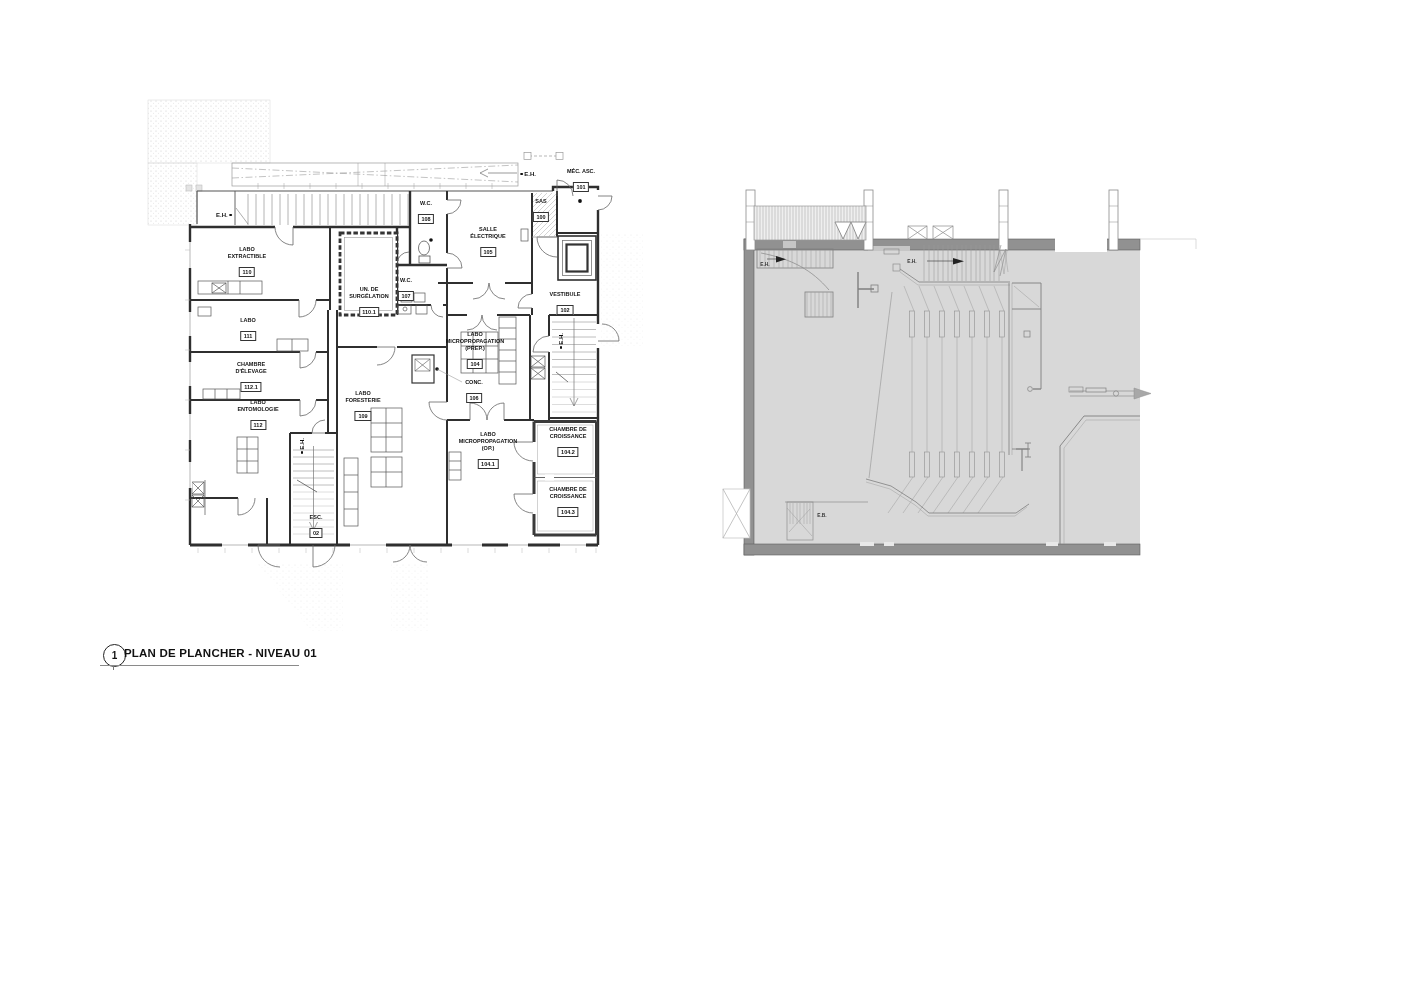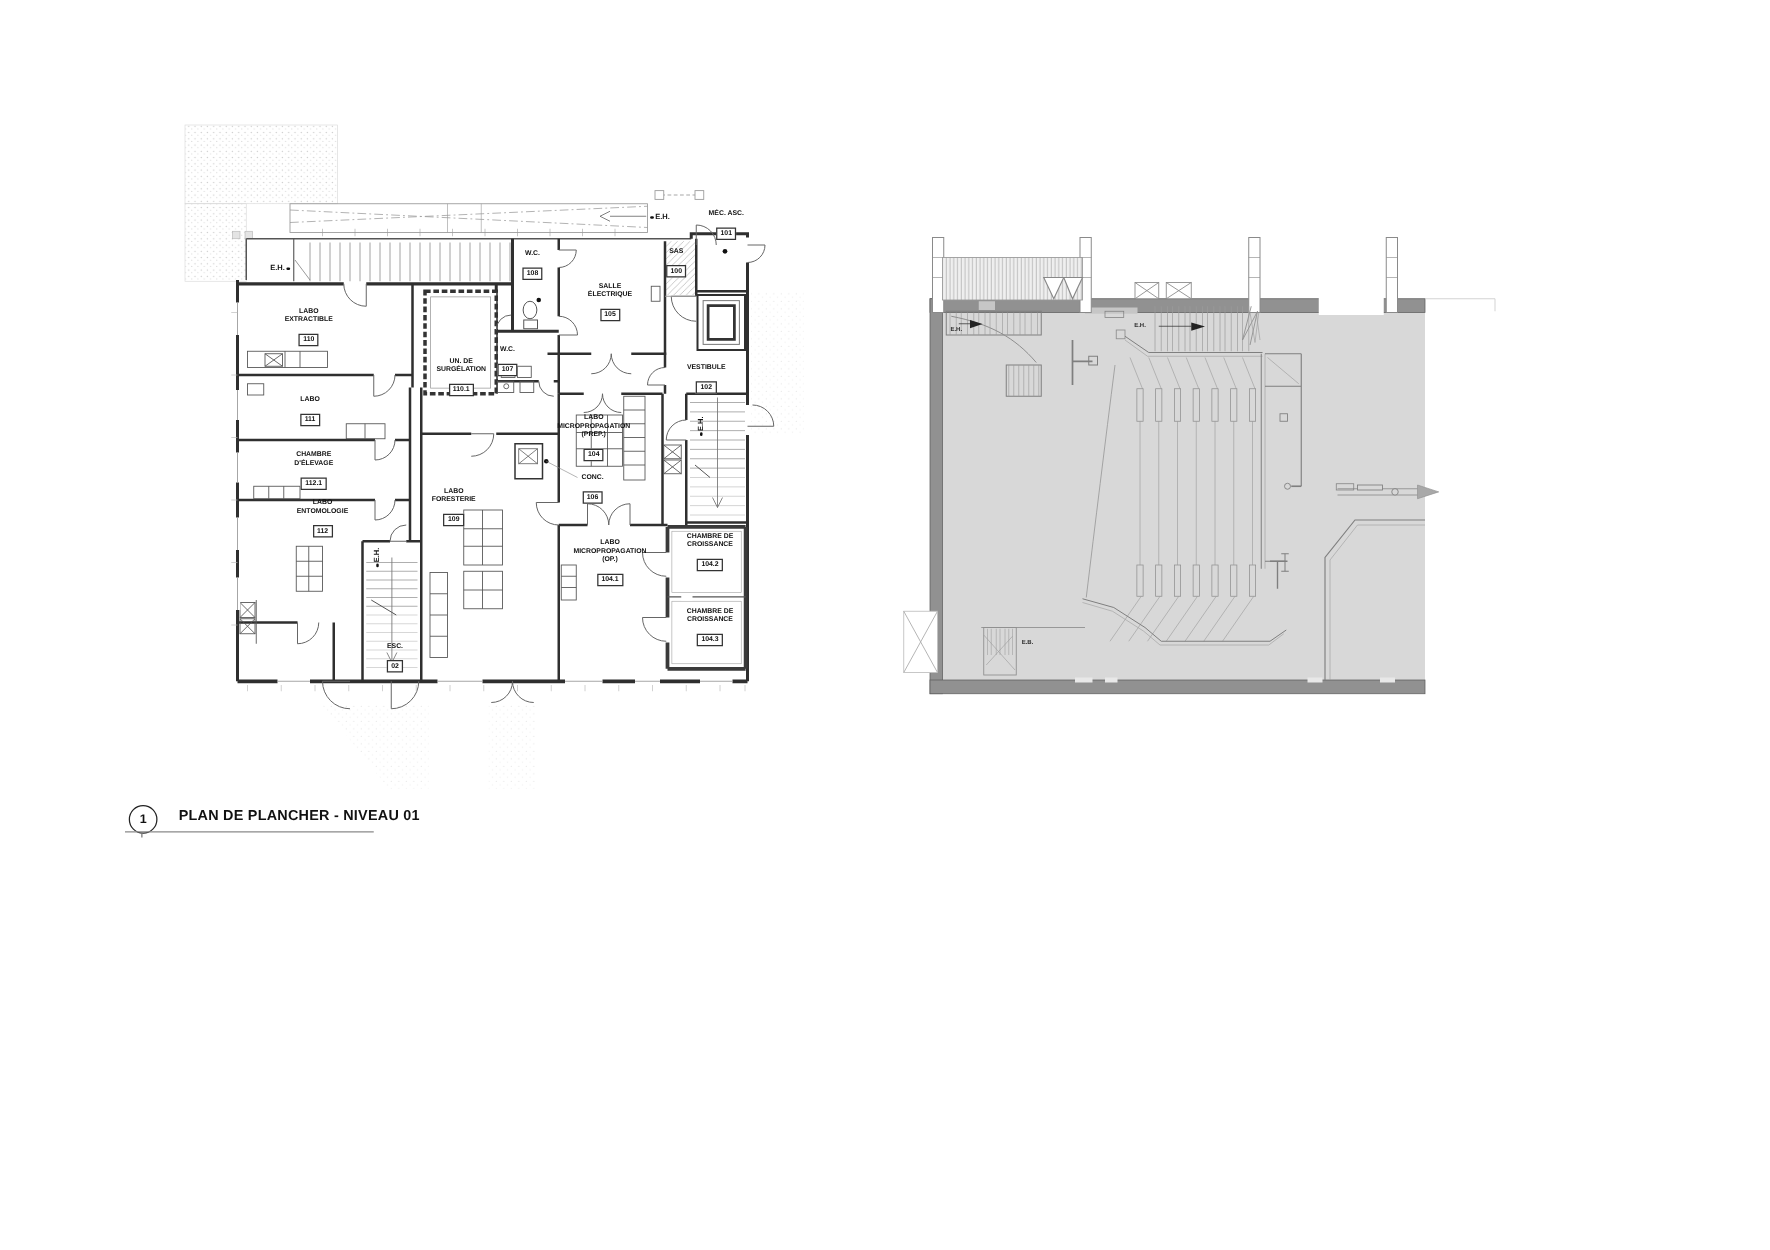--- a/index.html
+++ b/index.html
@@ -15,21 +15,21 @@
   .ann{position:absolute;display:flex;align-items:center;gap:1.5px;font-size:6px;font-weight:bold;
        color:#111;transform:translate(-50%,-50%);z-index:3;white-space:nowrap;}
   .ann.rot{transform:translate(-50%,-50%) rotate(-90deg);}
   .ann.sm{font-size:4.8px;font-weight:600;color:#333;}
   .dot{width:2.6px;height:2.6px;border-radius:50%;background:#111;flex:none;}
   
   .cnum{position:absolute;left:103px;top:644px;width:21px;height:21px;border:1.2px solid #222;
         border-radius:50%;display:flex;align-items:center;justify-content:center;
         font-size:10px;font-weight:bold;color:#111;background:#fff;z-index:4;}
   .ctick{position:absolute;left:113px;top:666px;width:1px;height:4px;background:#777;z-index:4;}
-  .ctext{position:absolute;left:143px;top:647px;font-size:11.5px;font-weight:bold;color:#111;
+  .ctext{position:absolute;left:124px;top:647px;font-size:11.5px;font-weight:bold;color:#111;
          letter-spacing:0.2px;z-index:4;white-space:nowrap;}
   .cline{position:absolute;left:100px;top:665px;width:199px;height:1.2px;background:#8a8a8a;z-index:4;}
 </style>
 </head>
 <body>
 
 <div class="sheet">
 
 <svg width="1416" height="1000" viewBox="0 0 1416 1000">
   <defs>

